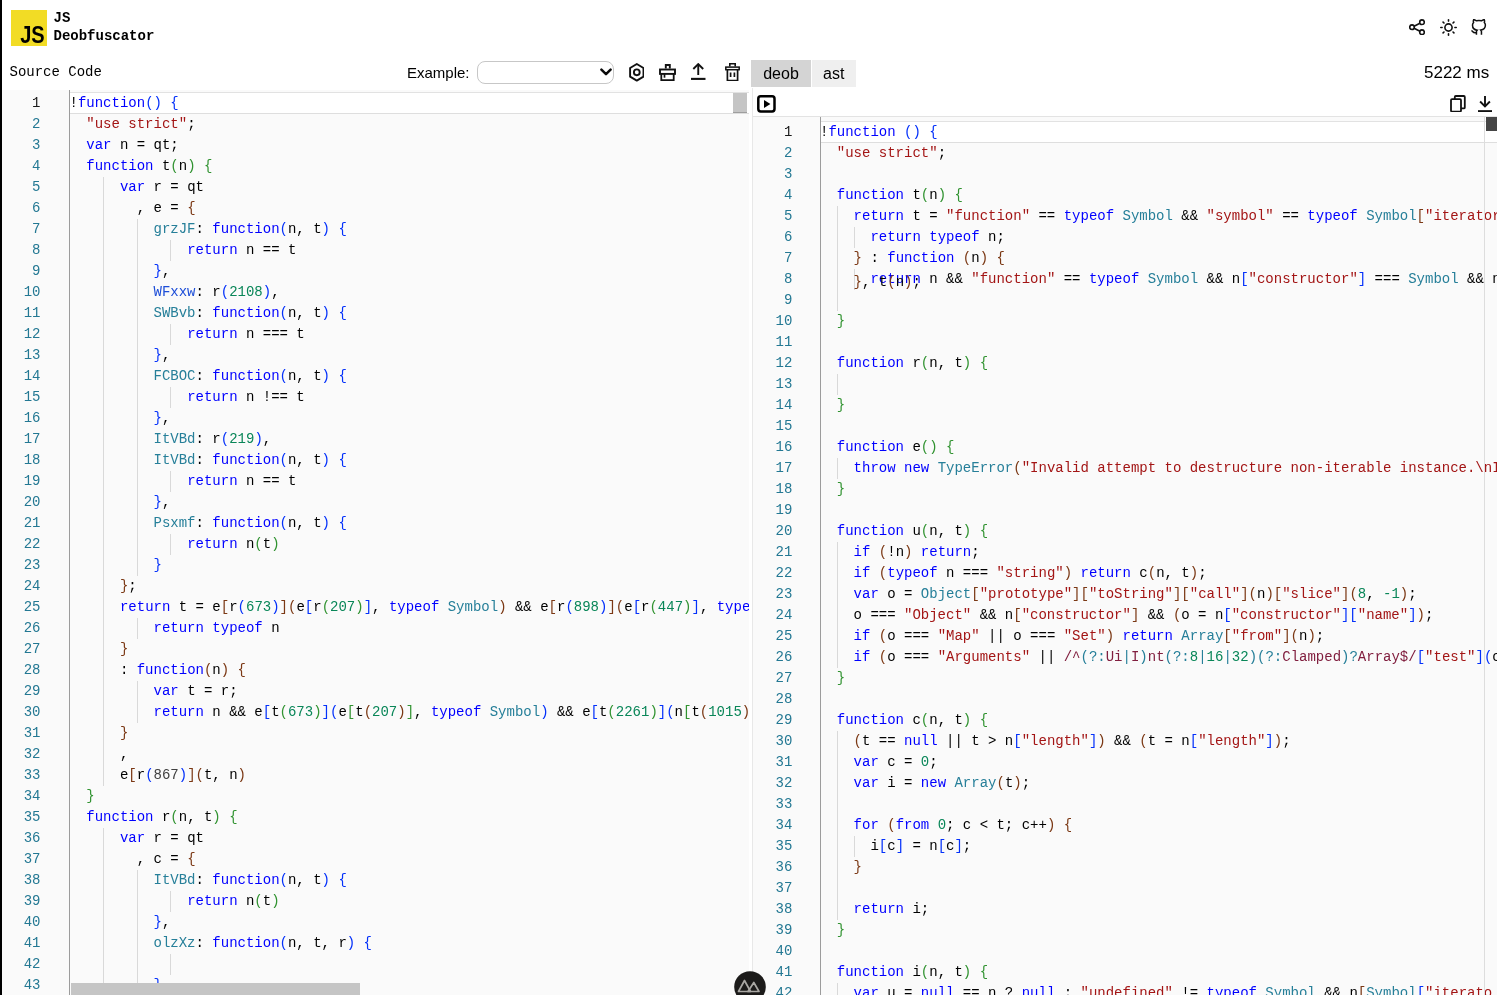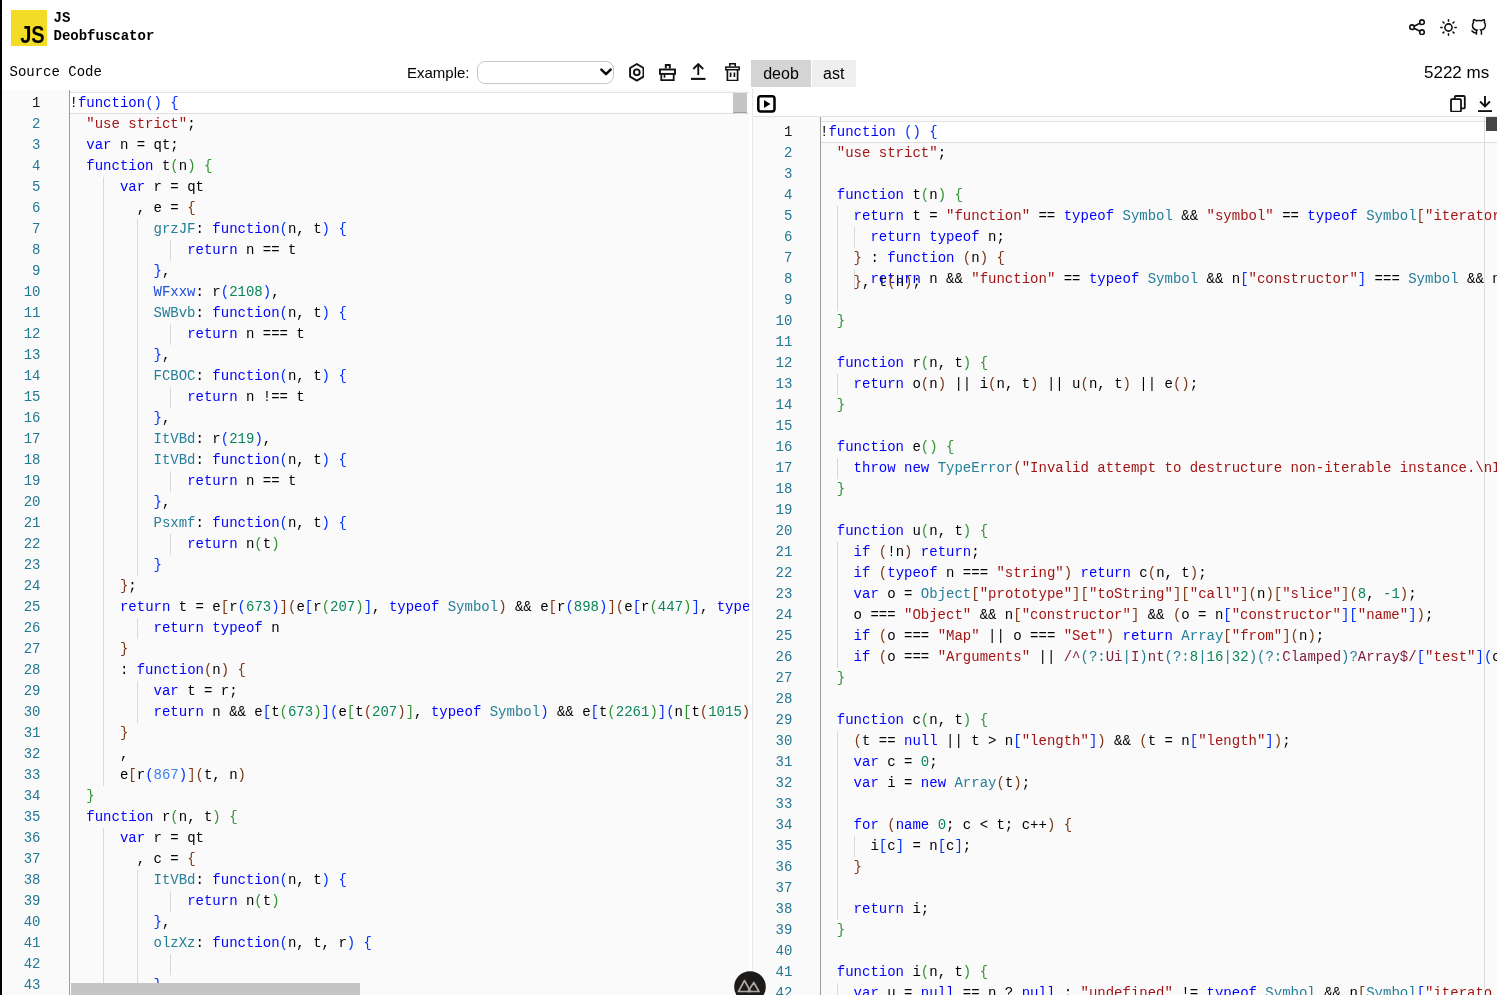--- a/index.html
+++ b/index.html
@@ -235,21 +235,21 @@
 <div class="cl" style="left:69.5px;top:464.5px">          <s style="color:#0431fa">}</s></div>
 <div class="cl" style="left:69.5px;top:485.5px">      <s style="color:#7b3814">}</s>;</div>
 <div class="cl" style="left:69.5px;top:506.5px">      <s style="color:#0000ff">return</s> t = e<s style="color:#7b3814">[</s>r<s style="color:#0431fa">(</s><s style="color:#098658">673</s><s style="color:#0431fa">)</s><s style="color:#7b3814">](</s>e<s style="color:#0431fa">[</s>r<s style="color:#319331">(</s><s style="color:#098658">207</s><s style="color:#319331">)</s><s style="color:#0431fa">]</s>, <s style="color:#0000ff">typeof</s> <s style="color:#267f99">Symbol</s><s style="color:#7b3814">)</s> &amp;&amp; e<s style="color:#7b3814">[</s>r<s style="color:#0431fa">(</s><s style="color:#098658">898</s><s style="color:#0431fa">)</s><s style="color:#7b3814">](</s>e<s style="color:#0431fa">[</s>r<s style="color:#319331">(</s><s style="color:#098658">447</s><s style="color:#319331">)</s><s style="color:#0431fa">]</s>, <s style="color:#0000ff">typeof</s> r ? n </div>
 <div class="cl" style="left:69.5px;top:527.5px">          <s style="color:#0000ff">return</s> <s style="color:#0000ff">typeof</s> n</div>
 <div class="cl" style="left:69.5px;top:548.5px">      <s style="color:#7b3814">}</s></div>
 <div class="cl" style="left:69.5px;top:569.5px">      : <s style="color:#0000ff">function</s><s style="color:#7b3814">(</s>n<s style="color:#7b3814">)</s> <s style="color:#7b3814">{</s></div>
 <div class="cl" style="left:69.5px;top:590.5px">          <s style="color:#0000ff">var</s> t = r;</div>
 <div class="cl" style="left:69.5px;top:611.5px">          <s style="color:#0000ff">return</s> n &amp;&amp; e<s style="color:#0431fa">[</s>t<s style="color:#319331">(</s><s style="color:#098658">673</s><s style="color:#319331">)</s><s style="color:#0431fa">](</s>e<s style="color:#319331">[</s>t<s style="color:#7b3814">(</s><s style="color:#098658">207</s><s style="color:#7b3814">)</s><s style="color:#319331">]</s>, <s style="color:#0000ff">typeof</s> <s style="color:#267f99">Symbol</s><s style="color:#0431fa">)</s> &amp;&amp; e<s style="color:#0431fa">[</s>t<s style="color:#319331">(</s><s style="color:#098658">2261</s><s style="color:#319331">)</s><s style="color:#0431fa">](</s>n<s style="color:#319331">[</s>t<s style="color:#7b3814">(</s><s style="color:#098658">1015</s><s style="color:#7b3814">)</s>, qt : et n</div>
 <div class="cl" style="left:69.5px;top:632.5px">      <s style="color:#7b3814">}</s></div>
 <div class="cl" style="left:69.5px;top:653.5px">      ,</div>
-<div class="cl" style="left:69.5px;top:674.5px">      e<s style="color:#7b3814">[</s>r<s style="color:#0431fa">(</s><s style="color:#3b82f6">867</s><s style="color:#0431fa">)</s><s style="color:#7b3814">](</s>t, n<s style="color:#7b3814">)</s></div>
+<div class="cl" style="left:69.5px;top:674.5px">      e<s style="color:#7b3814">[</s>r<s style="color:#0431fa">(</s><s style="color:#404040">867</s><s style="color:#0431fa">)</s><s style="color:#7b3814">](</s>t, n<s style="color:#7b3814">)</s></div>
 <div class="cl" style="left:69.5px;top:695.5px">  <s style="color:#319331">}</s></div>
 <div class="cl" style="left:69.5px;top:716.5px">  <s style="color:#0000ff">function</s> r<s style="color:#319331">(</s>n, t<s style="color:#319331">)</s> <s style="color:#319331">{</s></div>
 <div class="cl" style="left:69.5px;top:737.5px">      <s style="color:#0000ff">var</s> r = qt</div>
 <div class="cl" style="left:69.5px;top:758.5px">        , c = <s style="color:#7b3814">{</s></div>
 <div class="cl" style="left:69.5px;top:779.5px">          <s style="color:#267f99">ItVBd</s>: <s style="color:#0000ff">function</s><s style="color:#0431fa">(</s>n, t<s style="color:#0431fa">)</s> <s style="color:#0431fa">{</s></div>
 <div class="cl" style="left:69.5px;top:800.5px">              <s style="color:#0000ff">return</s> n<s style="color:#319331">(</s>t<s style="color:#319331">)</s></div>
 <div class="cl" style="left:69.5px;top:821.5px">          <s style="color:#0431fa">}</s>,</div>
 <div class="cl" style="left:69.5px;top:842.5px">          <s style="color:#267f99">olzXz</s>: <s style="color:#0000ff">function</s><s style="color:#0431fa">(</s>n, t, r<s style="color:#0431fa">)</s> <s style="color:#0431fa">{</s></div>
 <div class="cl" style="left:69.5px;top:907px">              <s style="color:#0000ff">return</s> n<s style="color:#319331">(</s>t, r<s style="color:#319331">)</s></div>
 <div class="cl" style="left:69.5px;top:884.5px">          <s style="color:#0431fa">}</s>,</div>
@@ -328,38 +328,37 @@
 <div class="cl" style="left:68.0px;top:4.5px">!<s style="color:#0000ff">function</s> <s style="color:#0431fa">()</s> <s style="color:#0431fa">{</s></div>
 <div class="cl" style="left:68.0px;top:25.5px">  <s style="color:#a31515">"use strict"</s>;</div>
 <div class="cl" style="left:68.0px;top:67.5px">  <s style="color:#0000ff">function</s> t<s style="color:#319331">(</s>n<s style="color:#319331">)</s> <s style="color:#319331">{</s></div>
 <div class="cl" style="left:68.0px;top:88.5px">    <s style="color:#0000ff">return</s> t = <s style="color:#a31515">"function"</s> == <s style="color:#0000ff">typeof</s> <s style="color:#267f99">Symbol</s> &amp;&amp; <s style="color:#a31515">"symbol"</s> == <s style="color:#0000ff">typeof</s> <s style="color:#267f99">Symbol</s><s style="color:#7b3814">[</s><s style="color:#a31515">"iterator"</s> ?  n </div>
 <div class="cl" style="left:68.0px;top:109.5px">      <s style="color:#0000ff">return</s> <s style="color:#0000ff">typeof</s> n;</div>
 <div class="cl" style="left:68.0px;top:130.5px">    <s style="color:#7b3814">}</s> : <s style="color:#0000ff">function</s> <s style="color:#7b3814">(</s>n<s style="color:#7b3814">)</s> <s style="color:#7b3814">{</s></div>
 <div class="cl" style="left:68.0px;top:151.5px">      <s style="color:#0000ff">return</s> n &amp;&amp; <s style="color:#a31515">"function"</s> == <s style="color:#0000ff">typeof</s> <s style="color:#267f99">Symbol</s> &amp;&amp; n<s style="color:#0431fa">[</s><s style="color:#a31515">"constructor"</s><s style="color:#0431fa">]</s> === <s style="color:#267f99">Symbol</s> &amp;&amp; n !== ;</div>
 <div class="cl" style="left:68.0px;top:155px">    <s style="color:#7b3814">}</s>, t<s style="color:#7b3814">(</s>n<s style="color:#7b3814">)</s>;</div>
 <div class="cl" style="left:68.0px;top:193.5px">  <s style="color:#319331">}</s></div>
 <div class="cl" style="left:68.0px;top:235.5px">  <s style="color:#0000ff">function</s> r<s style="color:#319331">(</s>n, t<s style="color:#319331">)</s> <s style="color:#319331">{</s></div>
-<div class="cl" style="left:68.0px;top:256.5px">    <s style="color:#0000ff">return</s> o<s style="color:#7b3814">(</s>n<s style="color:#7b3814">)</s> || i<s style="color:#7b3814">(</s>n, t<s style="color:#7b3814">)</s> || u<s style="color:#7b3814">(</s>n, t<s style="color:#7b3814">)</s> || e<s style="color:#7b3814">()</s>;</div>
 <div class="cl" style="left:68.0px;top:277.5px">  <s style="color:#319331">}</s></div>
 <div class="cl" style="left:68.0px;top:319.5px">  <s style="color:#0000ff">function</s> e<s style="color:#319331">()</s> <s style="color:#319331">{</s></div>
 <div class="cl" style="left:68.0px;top:340.5px">    <s style="color:#0000ff">throw</s> <s style="color:#0000ff">new</s> <s style="color:#267f99">TypeError</s><s style="color:#7b3814">(</s><s style="color:#a31515">"Invalid attempt to destructure non-iterable instance.\nIn order to be iterable"</s>;</div>
 <div class="cl" style="left:68.0px;top:361.5px">  <s style="color:#319331">}</s></div>
 <div class="cl" style="left:68.0px;top:403.5px">  <s style="color:#0000ff">function</s> u<s style="color:#319331">(</s>n, t<s style="color:#319331">)</s> <s style="color:#319331">{</s></div>
 <div class="cl" style="left:68.0px;top:424.5px">    <s style="color:#0000ff">if</s> <s style="color:#7b3814">(</s>!n<s style="color:#7b3814">)</s> <s style="color:#0000ff">return</s>;</div>
 <div class="cl" style="left:68.0px;top:445.5px">    <s style="color:#0000ff">if</s> <s style="color:#7b3814">(</s><s style="color:#0000ff">typeof</s> n === <s style="color:#a31515">"string"</s><s style="color:#7b3814">)</s> <s style="color:#0000ff">return</s> c<s style="color:#7b3814">(</s>n, t<s style="color:#7b3814">)</s>;</div>
 <div class="cl" style="left:68.0px;top:466.5px">    <s style="color:#0000ff">var</s> o = <s style="color:#267f99">Object</s><s style="color:#7b3814">[</s><s style="color:#a31515">"prototype"</s><s style="color:#7b3814">][</s><s style="color:#a31515">"toString"</s><s style="color:#7b3814">][</s><s style="color:#a31515">"call"</s><s style="color:#7b3814">](</s>n<s style="color:#7b3814">)[</s><s style="color:#a31515">"slice"</s><s style="color:#7b3814">](</s><s style="color:#098658">8</s>, <s style="color:#098658">-1</s><s style="color:#7b3814">)</s>;</div>
 <div class="cl" style="left:68.0px;top:487.5px">    o === <s style="color:#a31515">"Object"</s> &amp;&amp; n<s style="color:#7b3814">[</s><s style="color:#a31515">"constructor"</s><s style="color:#7b3814">]</s> &amp;&amp; <s style="color:#7b3814">(</s>o = n<s style="color:#0431fa">[</s><s style="color:#a31515">"constructor"</s><s style="color:#0431fa">][</s><s style="color:#a31515">"name"</s><s style="color:#0431fa">]</s><s style="color:#7b3814">)</s>;</div>
 <div class="cl" style="left:68.0px;top:508.5px">    <s style="color:#0000ff">if</s> <s style="color:#7b3814">(</s>o === <s style="color:#a31515">"Map"</s> || o === <s style="color:#a31515">"Set"</s><s style="color:#7b3814">)</s> <s style="color:#0000ff">return</s> <s style="color:#267f99">Array</s><s style="color:#7b3814">[</s><s style="color:#a31515">"from"</s><s style="color:#7b3814">](</s>n<s style="color:#7b3814">)</s>;</div>
 <div class="cl" style="left:68.0px;top:529.5px">    <s style="color:#0000ff">if</s> <s style="color:#7b3814">(</s>o === <s style="color:#a31515">"Arguments"</s> || <s style="color:#811f3f">/^</s><s style="color:#267f99">(?:</s><s style="color:#811f3f">Ui</s><s style="color:#267f99">|</s><s style="color:#811f3f">I</s><s style="color:#267f99">)</s><s style="color:#811f3f">nt</s><s style="color:#267f99">(?:</s><s style="color:#098658">8</s><s style="color:#267f99">|</s><s style="color:#098658">16</s><s style="color:#267f99">|</s><s style="color:#098658">32</s><s style="color:#267f99">)(?:</s><s style="color:#811f3f">Clamped</s><s style="color:#267f99">)?</s><s style="color:#811f3f">Array$/</s><s style="color:#0431fa">[</s><s style="color:#a31515">"test"</s><s style="color:#0431fa">](</s>o  cn, t;</div>
 <div class="cl" style="left:68.0px;top:550.5px">  <s style="color:#319331">}</s></div>
 <div class="cl" style="left:68.0px;top:592.5px">  <s style="color:#0000ff">function</s> c<s style="color:#319331">(</s>n, t<s style="color:#319331">)</s> <s style="color:#319331">{</s></div>
 <div class="cl" style="left:68.0px;top:613.5px">    <s style="color:#7b3814">(</s>t == <s style="color:#0000ff">null</s> || t &gt; n<s style="color:#0431fa">[</s><s style="color:#a31515">"length"</s><s style="color:#0431fa">]</s><s style="color:#7b3814">)</s> &amp;&amp; <s style="color:#7b3814">(</s>t = n<s style="color:#0431fa">[</s><s style="color:#a31515">"length"</s><s style="color:#0431fa">]</s><s style="color:#7b3814">)</s>;</div>
 <div class="cl" style="left:68.0px;top:634.5px">    <s style="color:#0000ff">var</s> c = <s style="color:#098658">0</s>;</div>
 <div class="cl" style="left:68.0px;top:655.5px">    <s style="color:#0000ff">var</s> i = <s style="color:#0000ff">new</s> <s style="color:#267f99">Array</s><s style="color:#7b3814">(</s>t<s style="color:#7b3814">)</s>;</div>
-<div class="cl" style="left:68.0px;top:697.5px">    <s style="color:#0000ff">for</s> <s style="color:#7b3814">(</s><s style="color:#0000ff">name</s> <s style="color:#098658">0</s>; c &lt; t; c++<s style="color:#7b3814">)</s> <s style="color:#7b3814">{</s></div>
+<div class="cl" style="left:68.0px;top:697.5px">    <s style="color:#0000ff">for</s> <s style="color:#7b3814">(</s><s style="color:#0000ff">from</s> <s style="color:#098658">0</s>; c &lt; t; c++<s style="color:#7b3814">)</s> <s style="color:#7b3814">{</s></div>
 <div class="cl" style="left:68.0px;top:718.5px">      i<s style="color:#0431fa">[</s>c<s style="color:#0431fa">]</s> = n<s style="color:#0431fa">[</s>c<s style="color:#0431fa">]</s>;</div>
 <div class="cl" style="left:68.0px;top:739.5px">    <s style="color:#7b3814">}</s></div>
 <div class="cl" style="left:68.0px;top:781.5px">    <s style="color:#0000ff">return</s> i;</div>
 <div class="cl" style="left:68.0px;top:802.5px">  <s style="color:#319331">}</s></div>
 <div class="cl" style="left:68.0px;top:844.5px">  <s style="color:#0000ff">function</s> i<s style="color:#319331">(</s>n, t<s style="color:#319331">)</s> <s style="color:#319331">{</s></div>
 <div class="cl" style="left:68.0px;top:865.5px">    <s style="color:#0000ff">var</s> u = <s style="color:#0000ff">null</s> == n ? <s style="color:#0000ff">null</s> : <s style="color:#a31515">"undefined"</s> != <s style="color:#0000ff">typeof</s> <s style="color:#267f99">Symbol</s> &amp;&amp; n<s style="color:#7b3814">[</s><s style="color:#267f99">Symbol</s><s style="color:#0431fa">[</s><s style="color:#a31515">"iterato</s></div>
 <div class="gb" style="left:67.5px;top:0;height:879px"></div>
 </div>
 <div class="abs" style="left:751.5px;top:88px;width:1px;height:907px;background:#e8e8e8"></div>
 <div class="abs" style="left:733px;top:93px;width:14px;height:20px;background:#c5c5c5;border-bottom:1px solid #9e9e9e"></div>

